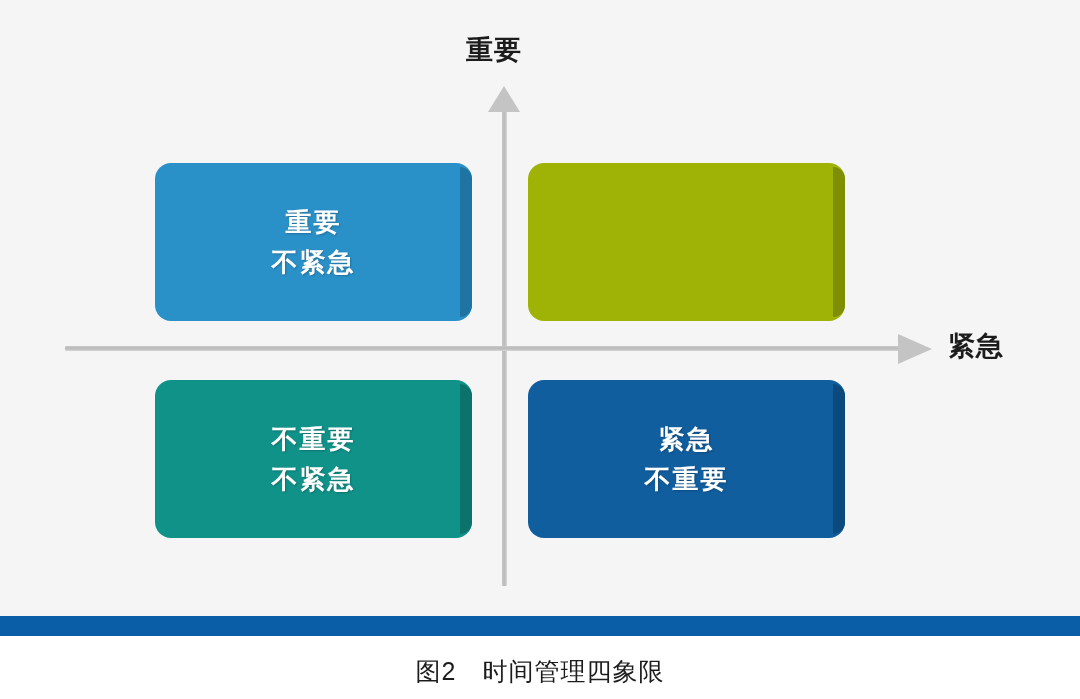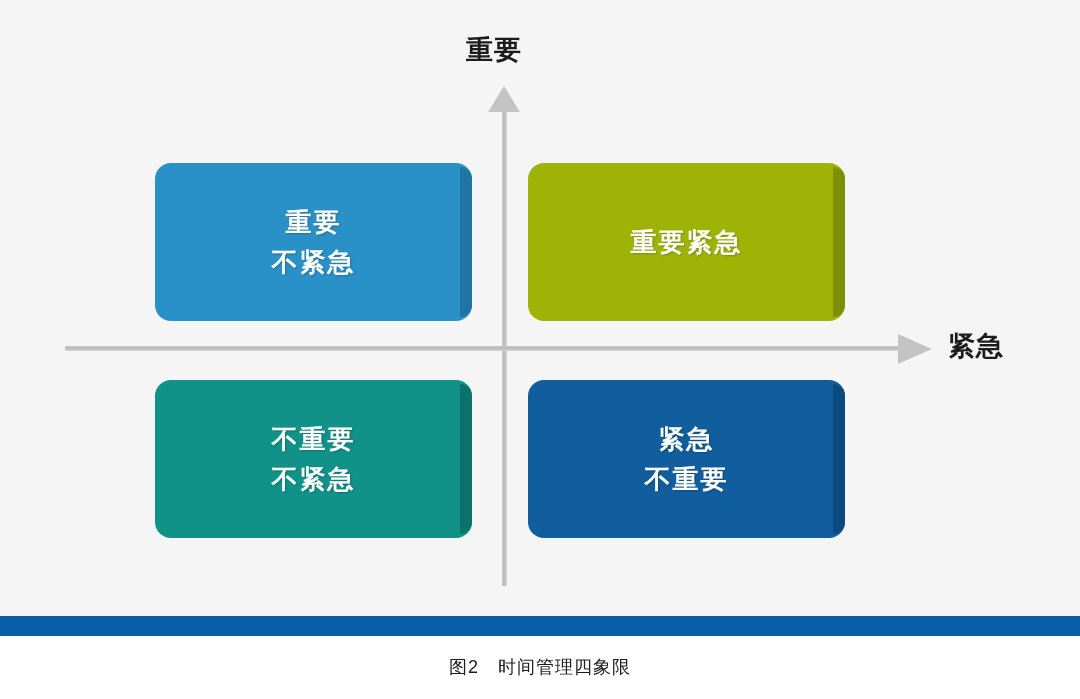--- a/index.html
+++ b/index.html
@@ -160,21 +160,21 @@
     height: 20px;
     background: #0a5ea8;
   }
   
   .caption {
     position: absolute;
     left: 0;
     top: 655px;
     width: 1080px;
     text-align: center;
-    font-size: 18px;
+    font-size: 25px;
     color: #1c1c1c;
     letter-spacing: 1px;
     white-space: pre;
   }
 </style>
 </head>
 <body>
 
 <div id="page">
 
@@ -192,23 +192,20 @@
   <div class="quad" id="quad-important-not-urgent">
     <span class="shade"></span>
     <div class="quad-label">
       <div>重要</div>
       <div>不紧急</div>
     </div>
   </div>
 
   <div class="quad" id="quad-important-urgent">
     <span class="shade"></span>
-    <div class="quad-label">
-      <div>重要紧急</div>
-    </div>
   </div>
 
   <div class="quad" id="quad-not-important-not-urgent">
     <span class="shade"></span>
     <div class="quad-label">
       <div>不重要</div>
       <div>不紧急</div>
     </div>
   </div>
 

